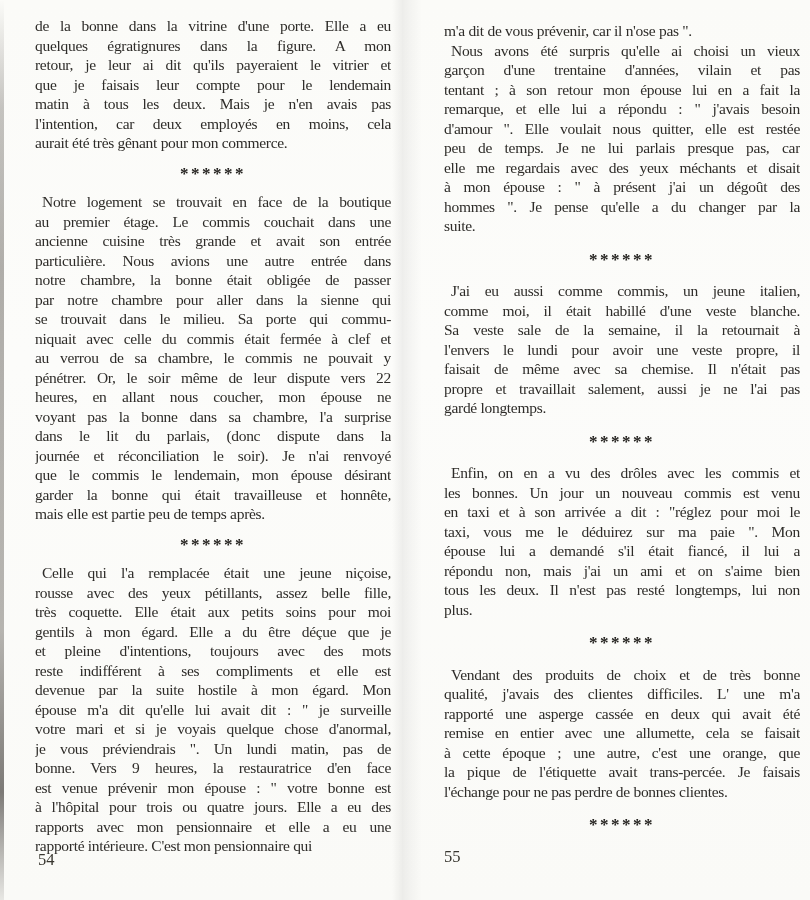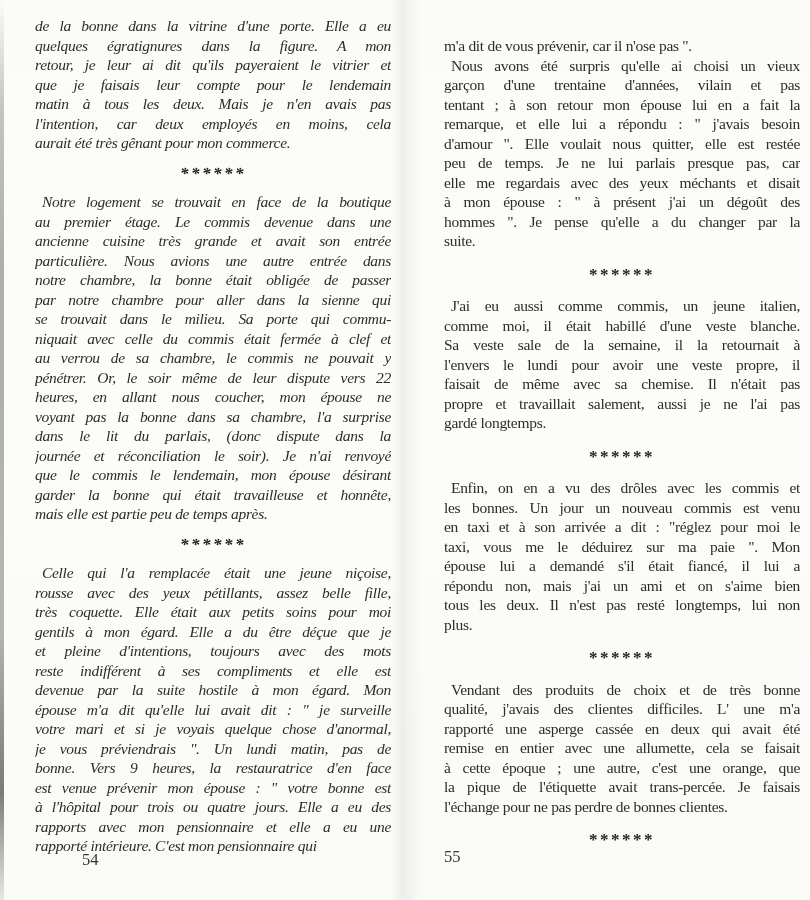--- a/index.html
+++ b/index.html
@@ -45,22 +45,22 @@
   }
   .page {
     position: absolute;
     top: 0;
     height: 900px;
     width: 356px;
   }
   .page-left  { left: 35px; }
   .page-right { left: 444px; }
   .col { width: 356px; }
-  .page-left  .col { padding-top: 16px; font-style: italic; }
-  .page-right .col { padding-top: 36px; }
+  .page-left  .col { padding-top: 16px; }
+  .page-right .col { padding-top: 21px; }
   .line {
     height: 19.5px;
     line-height: 19.5px;
     font-size: 15.5px;
     letter-spacing: -0.3px;
     text-align: justify;
     text-align-last: justify;
     overflow: hidden;
     white-space: nowrap;
   }
@@ -79,21 +79,21 @@
     overflow: hidden;
   }
   .page-left  .sep { margin: 10px 0; }
   .page-right .sep { margin: 13px 0; }
   .pagenum {
     position: absolute;
     font-size: 16.5px;
     color: #38362f;
     width: 356px;
   }
-  .page-left  .pagenum { top: 850px; left: 0; text-align: left;  padding-left: 3px; margin-left: 44px; }
+  .page-left  .pagenum { top: 850px; left: 0; text-align: left;  padding-left: 3px; }
   .page-right .pagenum { top: 847px; left: 0; text-align: left; padding-right: 14px; box-sizing: border-box; }
 </style>
 </head>
 <body>
 
 <div class="book">
   <div class="edge-shadow"></div>
   <div class="gutter"></div>
 
   <div class="page page-left">
@@ -103,21 +103,21 @@
           <div class="line">quelques égratignures dans la figure. A mon</div>
           <div class="line">retour, je leur ai dit qu'ils payeraient le vitrier et</div>
           <div class="line">que je faisais leur compte pour le lendemain</div>
           <div class="line">matin à tous les deux. Mais je n'en avais pas</div>
           <div class="line">l'intention, car deux employés en moins, cela</div>
           <div class="line last">aurait été très gênant pour mon commerce.</div>
         </div>
         <div class="sep">******</div>
         <div class="para indent">
           <div class="line">Notre logement se trouvait en face de la boutique</div>
-          <div class="line">au premier étage. Le commis devenue dans une</div>
+          <div class="line">au premier étage. Le commis couchait dans une</div>
           <div class="line">ancienne cuisine très grande et avait son entrée</div>
           <div class="line">particulière. Nous avions une autre entrée dans</div>
           <div class="line">notre chambre, la bonne était obligée de passer</div>
           <div class="line">par notre chambre pour aller dans la sienne qui</div>
           <div class="line">se trouvait dans le milieu. Sa porte qui commu-</div>
           <div class="line">niquait avec celle du commis était fermée à clef et</div>
           <div class="line">au verrou de sa chambre, le commis ne pouvait y</div>
           <div class="line">pénétrer. Or, le soir même de leur dispute vers 22</div>
           <div class="line">heures, en allant nous coucher, mon épouse ne</div>
           <div class="line">voyant pas la bonne dans sa chambre, l'a surprise</div>

